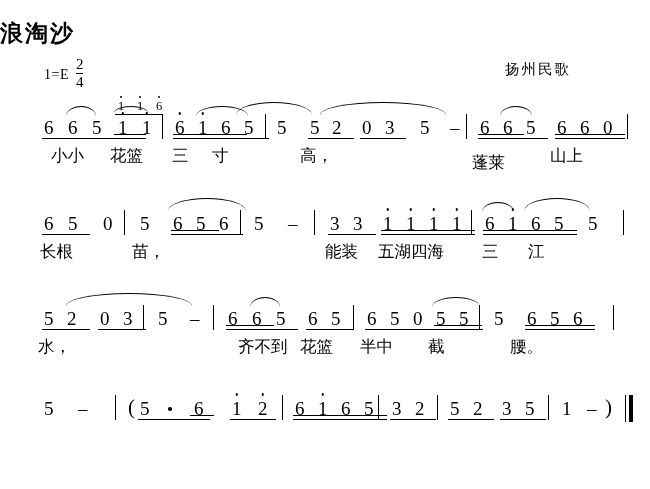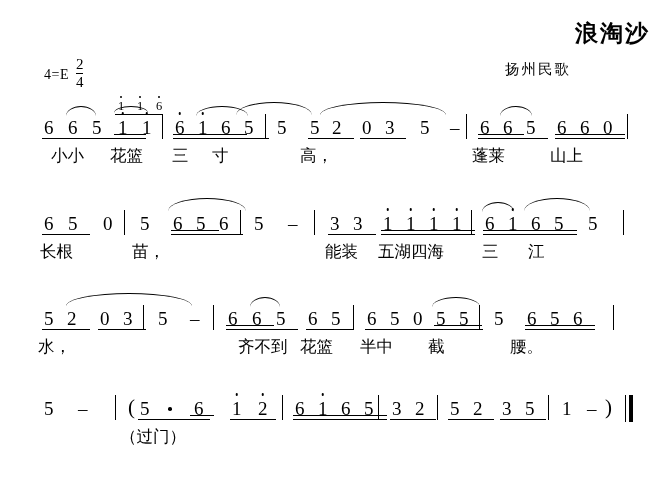--- a/index.html
+++ b/index.html
@@ -15,21 +15,21 @@
     color: #000000;
     overflow: hidden;
   }
 
   
   #score-title {
     position: absolute;
     top: 18px;
     left: 0;
     width: 650px;
-    text-align: right;
+    text-align: left;
     font-size: 23px;
     letter-spacing: 2px;
     font-family: Liberation Mono, monospace;
     font-weight: 600;
   }
   #key-block {
     position: absolute;
     top: 58px;
     left: 44px;
     font-size: 14px;
@@ -178,21 +178,21 @@
     top: 2px;
     white-space: pre;
   }
 </style>
 </head>
 <body>
 
 <div id="score-title">浪淘沙</div>
 
 <div id="key-block">
-  <span class="keysig">4=E</span>
+  <span class="keysig">1=E</span>
   <span class="timesig">
     <span class="num">2</span>
     <span class="den">4</span>
   </span>
 </div>
 
 <div id="composer">扬州民歌</div>
 
 <div class="system" id="sys1" style="top:100px;">
   <div class="notes-row">
@@ -243,21 +243,21 @@
       <div class="slur wide" style="left: 320px; width: 126px; top: 2px;"></div>
       <div class="slur" style="left: 500px; width: 32px; top: 6px;"></div>
       <div class="beam" style="left: 115px; width: 48px; top: 14px; height: 1.2px;"></div>
     </div>
   <div class="lyrics-row">
       <span class="lyric" style="left: 51px;">小小</span>
       <span class="lyric" style="left: 110px;">花篮</span>
       <span class="lyric" style="left: 172px;">三</span>
       <span class="lyric" style="left: 212px;">寸</span>
       <span class="lyric" style="left: 300px;">高，</span>
-      <span class="lyric" style="left: 472px;">蓬莱</span>
+      <span class="lyric" style="left: 472px; margin-top: 7px;">蓬莱</span>
       <span class="lyric" style="left: 550px;">山上</span>
     </div>
 </div>
 
 <div class="system" id="sys2" style="top:196px;">
   <div class="notes-row">
       <span class="note" style="left: 44px;">6</span>
       <span class="note" style="left: 68px;">5</span>
       <span class="note" style="left: 103px;">0</span>
       <span class="note" style="left: 140px;">5</span>
@@ -386,16 +386,13 @@
       <div class="endbar-thick" style="left: 629px;"></div>
       <div class="beam" style="left: 138px; width: 72px; top: 38px;"></div>
       <div class="beam" style="left: 190px; width: 24px; top: 34px;"></div>
       <div class="beam" style="left: 230px; width: 46px; top: 38px;"></div>
       <div class="beam" style="left: 293px; width: 94px; top: 38px;"></div>
       <div class="beam" style="left: 293px; width: 94px; top: 34px;"></div>
       <div class="beam" style="left: 390px; width: 46px; top: 38px;"></div>
       <div class="beam" style="left: 448px; width: 46px; top: 38px;"></div>
       <div class="beam" style="left: 500px; width: 46px; top: 38px;"></div>
     </div>
-  <div class="lyrics-row">
-      <span class="lyric" style="left: 120px;">（过门）</span>
-    </div>
 </div>
 
 </body></html>

